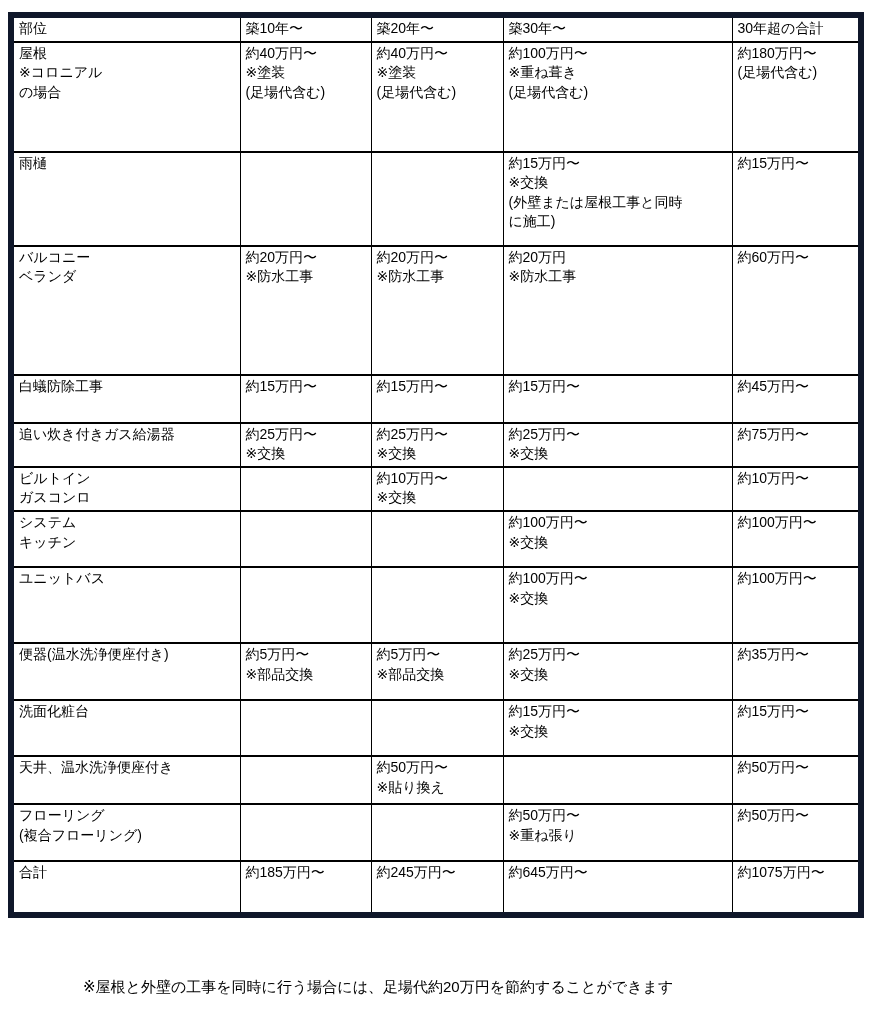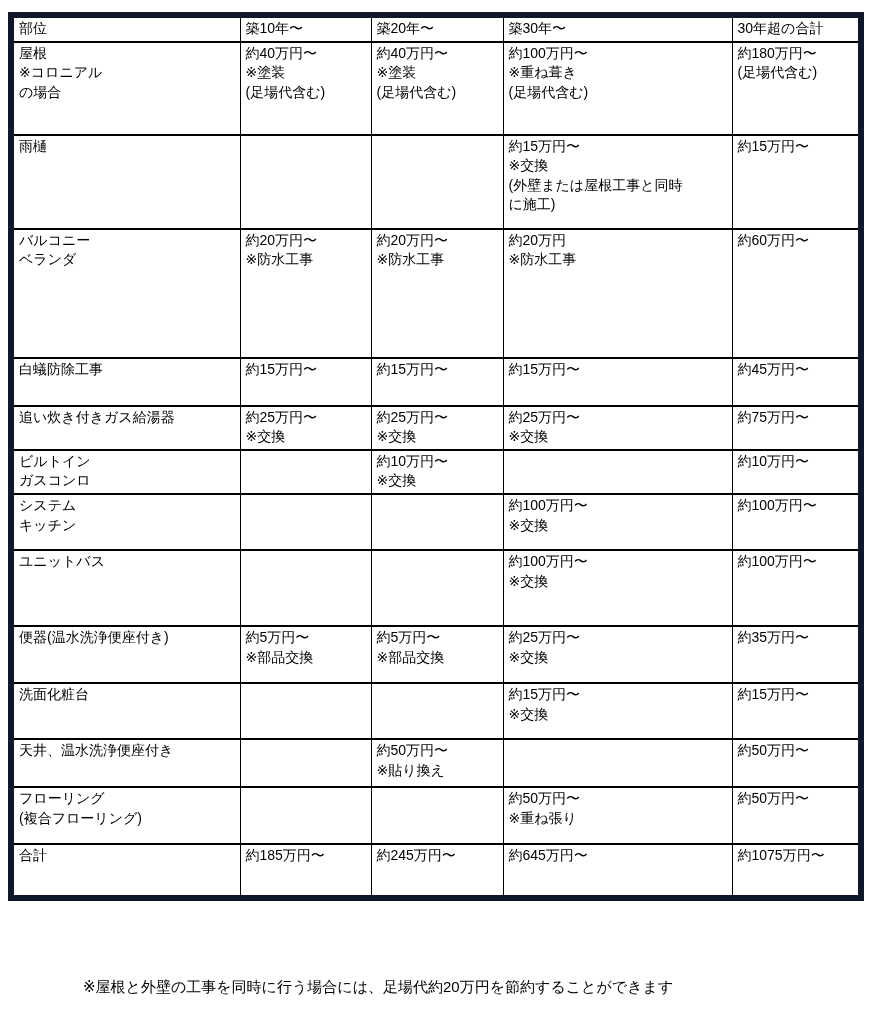--- a/index.html
+++ b/index.html
@@ -33,21 +33,21 @@
     vertical-align: top;
     text-align: left;
     font-weight: normal;
     font-size: 14px;
     line-height: 1.4;
     padding: 1px 4px 2px 5px;
     white-space: pre-line;
     overflow: hidden;
   }
   .cost-table thead tr      { height: 21px; }
-  .cost-table tbody tr:nth-child(1)  { height: 93px; }
+  .cost-table tbody tr:nth-child(1)  { height: 110px; }
   .cost-table tbody tr:nth-child(2)  { height: 94px; }
   .cost-table tbody tr:nth-child(3)  { height: 129px; }
   .cost-table tbody tr:nth-child(4)  { height: 48px; }
   .cost-table tbody tr:nth-child(5)  { height: 24px; }
   .cost-table tbody tr:nth-child(6)  { height: 40px; padding-left: 45px; }
   .cost-table tbody tr:nth-child(7)  { height: 56px; }
   .cost-table tbody tr:nth-child(8)  { height: 76px; }
   .cost-table tbody tr:nth-child(9)  { height: 57px; }
   .cost-table tbody tr:nth-child(10) { height: 56px; }
   .cost-table tbody tr:nth-child(11) { height: 48px; }

